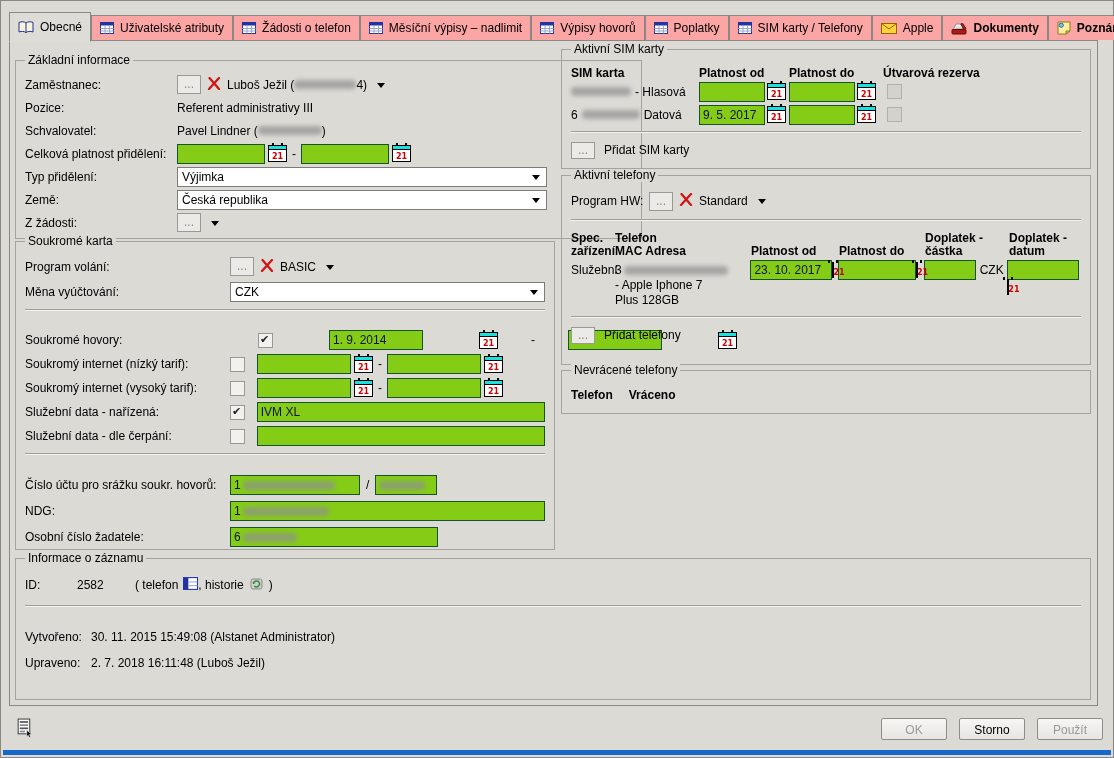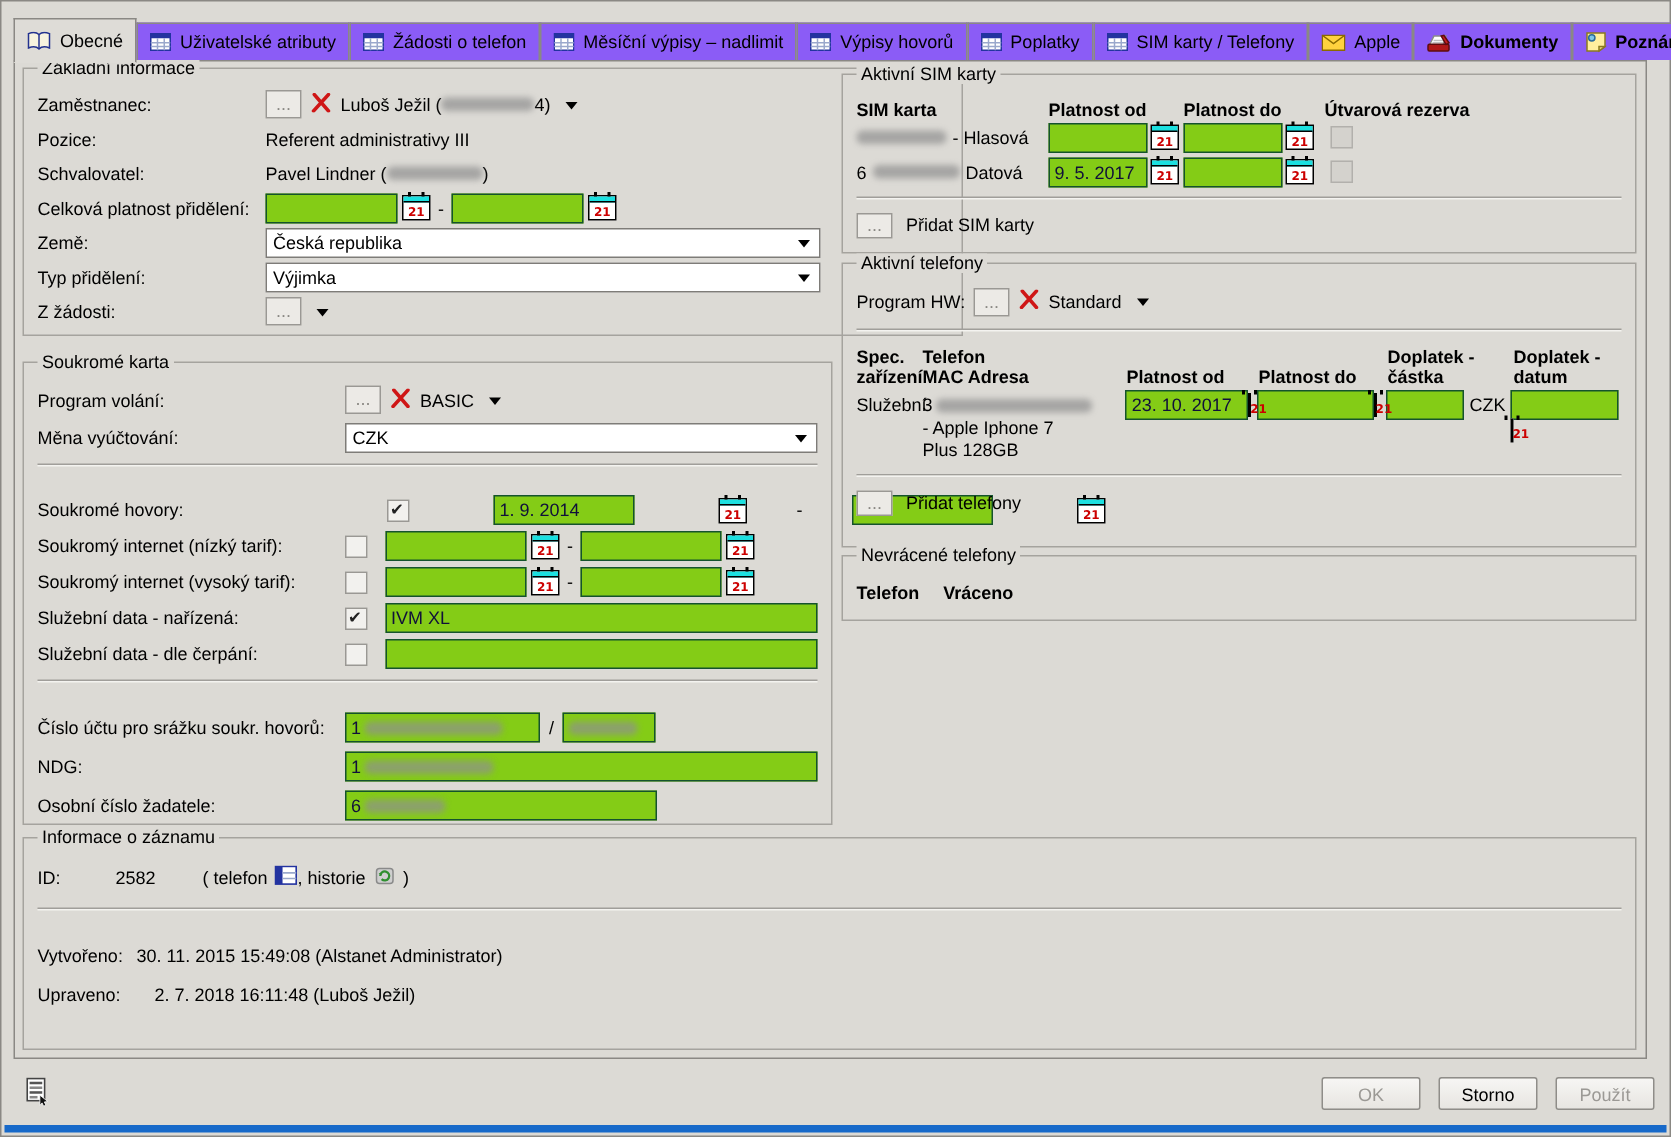--- a/index.html
+++ b/index.html
@@ -1,20 +1,20 @@
 <!DOCTYPE html>
 <html><head>
 <meta charset="utf-8">
 <style>
   html,body{margin:0;padding:0;}
   body{width:1114px;height:758px;position:relative;font-family:"Liberation Sans",sans-serif;font-size:12px;color:#000;background:#f0f0f0;}
   .window{position:absolute;inset:0;background:#dcdad5;border:1px solid #8a8884;box-sizing:border-box;}
   
   .tabbar{position:absolute;left:8px;top:11px;right:4px;height:29px;display:flex;align-items:flex-end;z-index:5;}
-  .tab{display:flex;align-items:center;gap:6px;padding:0 8px;height:24px;margin-bottom:1px;border:1px solid #8a8884;border-bottom:none;background:#8b5cf6;white-space:nowrap;cursor:default;}
+  .tab{display:flex;align-items:center;gap:6px;padding:0 8px;height:24px;margin-bottom:1px;border:1px solid #8a8884;border-bottom:none;background:#fca5a5;white-space:nowrap;cursor:default;}
   .tab.active{height:28px;margin-bottom:-1px;background:#dedcd7;border-bottom:1px solid #dedcd7;}
   .tab.bold{font-weight:bold;}
   .ticon{display:flex;flex:none;}
   
   .page{position:absolute;left:8px;top:39px;width:1089px;height:666px;border:1px solid #8a8884;background:#dcdad5;box-sizing:border-box;}
   .group{position:absolute;border:1px solid #a5a39e;box-sizing:border-box;}
   .gl{position:absolute;top:-7px;left:9px;background:#dcdad5;padding:0 3px;line-height:13px;}
   .row{display:flex;align-items:center;padding:0 9px;height:23px;}
   .hr{border-top:1px solid #a09e9a;border-bottom:1px solid #f4f3f0;height:0;margin:5px 9px;}
   .lb1{width:152px;flex:none;}
@@ -163,21 +163,21 @@
             <path d="M13 10l-4 3v-3z" fill="#e8d77a" stroke="#8a7a20"></path>
             <circle cx="4.2" cy="4.2" r="2.1" fill="#7ec8e8" stroke="#2a6a9a"></circle>
           </svg>
         </span>
       <span>Poznámka</span>
     </div>
   </div>
 
   <div class="page">
 
-    <div class="group" style="left:5px;top:4px;width:627px;height:179px;padding-top:12px;">
+    <div class="group" style="left:5px;top:19px;width:627px;height:179px;padding-top:12px;">
       <span class="gl">Základní informace</span>
       <div class="row">
         <span class="lb1">Zaměstnanec:</span>
         <button class="browse">...</button>
         <span style="width:6px;"></span>
         <span><svg width="14" height="13" viewBox="0 0 14 13">
               <path d="M2.5 1l9.5 11M12 1L2 12" stroke="#cf1616" stroke-width="2.3" stroke-linecap="round"></path>
             </svg></span>
         <span style="width:6px;"></span>
         <span>Luboš Ježil (</span>
@@ -208,29 +208,29 @@
         <span style="padding:0 5px;">-</span>
         <input class="inp" style="width: 88px;">
         <span style="width:3px;"></span>
         <span class="cal">
             <i></i>
             <i></i>
             <span>21</span>
           </span>
       </div>
       <div class="row">
+        <span class="lb1">Typ přidělení:</span>
+        <div class="sel" style="width:370px;">
+            <span>Výjimka</span>
+          </div>
+      </div>
+      <div class="row">
         <span class="lb1">Země:</span>
         <div class="sel" style="width:370px;">
             <span>Česká republika</span>
-          </div>
-      </div>
-      <div class="row">
-        <span class="lb1">Typ přidělení:</span>
-        <div class="sel" style="width:370px;">
-            <span>Výjimka</span>
           </div>
       </div>
       <div class="row">
         <span class="lb1">Z žádosti:</span>
         <button class="browse">...</button>
         <span style="width:10px;"></span>
         <span class="drop"></span>
       </div>
     </div>
 
@@ -517,21 +517,21 @@
             </svg></span>
         <span style="width:5px;"></span>
         <span>)</span>
       </div>
       <div class="hr" style="margin-top:8px;"></div>
       <div style="height:12px;"></div>
       <div class="row" style="height:26px;">
         <span style="width:66px;flex:none;">Vytvořeno:</span>
         <span>30. 11. 2015 15:49:08 (Alstanet Administrator)</span>
       </div>
-      <div class="row" style="height:26px;gap:12px;">
+      <div class="row" style="height:26px;">
         <span style="width:66px;flex:none;">Upraveno:</span>
         <span>2. 7. 2018 16:11:48 (Luboš Ježil)</span>
       </div>
     </div>
   </div>
 
   <div class="footer">
     <span style="margin-left:8px;"><svg width="16" height="20" viewBox="0 0 15 19">
           <rect x="1" y="1" width="11" height="14" fill="#fff" stroke="#444"></rect>
           <rect x="2.5" y="3" width="8" height="1.6" fill="#555"></rect>

